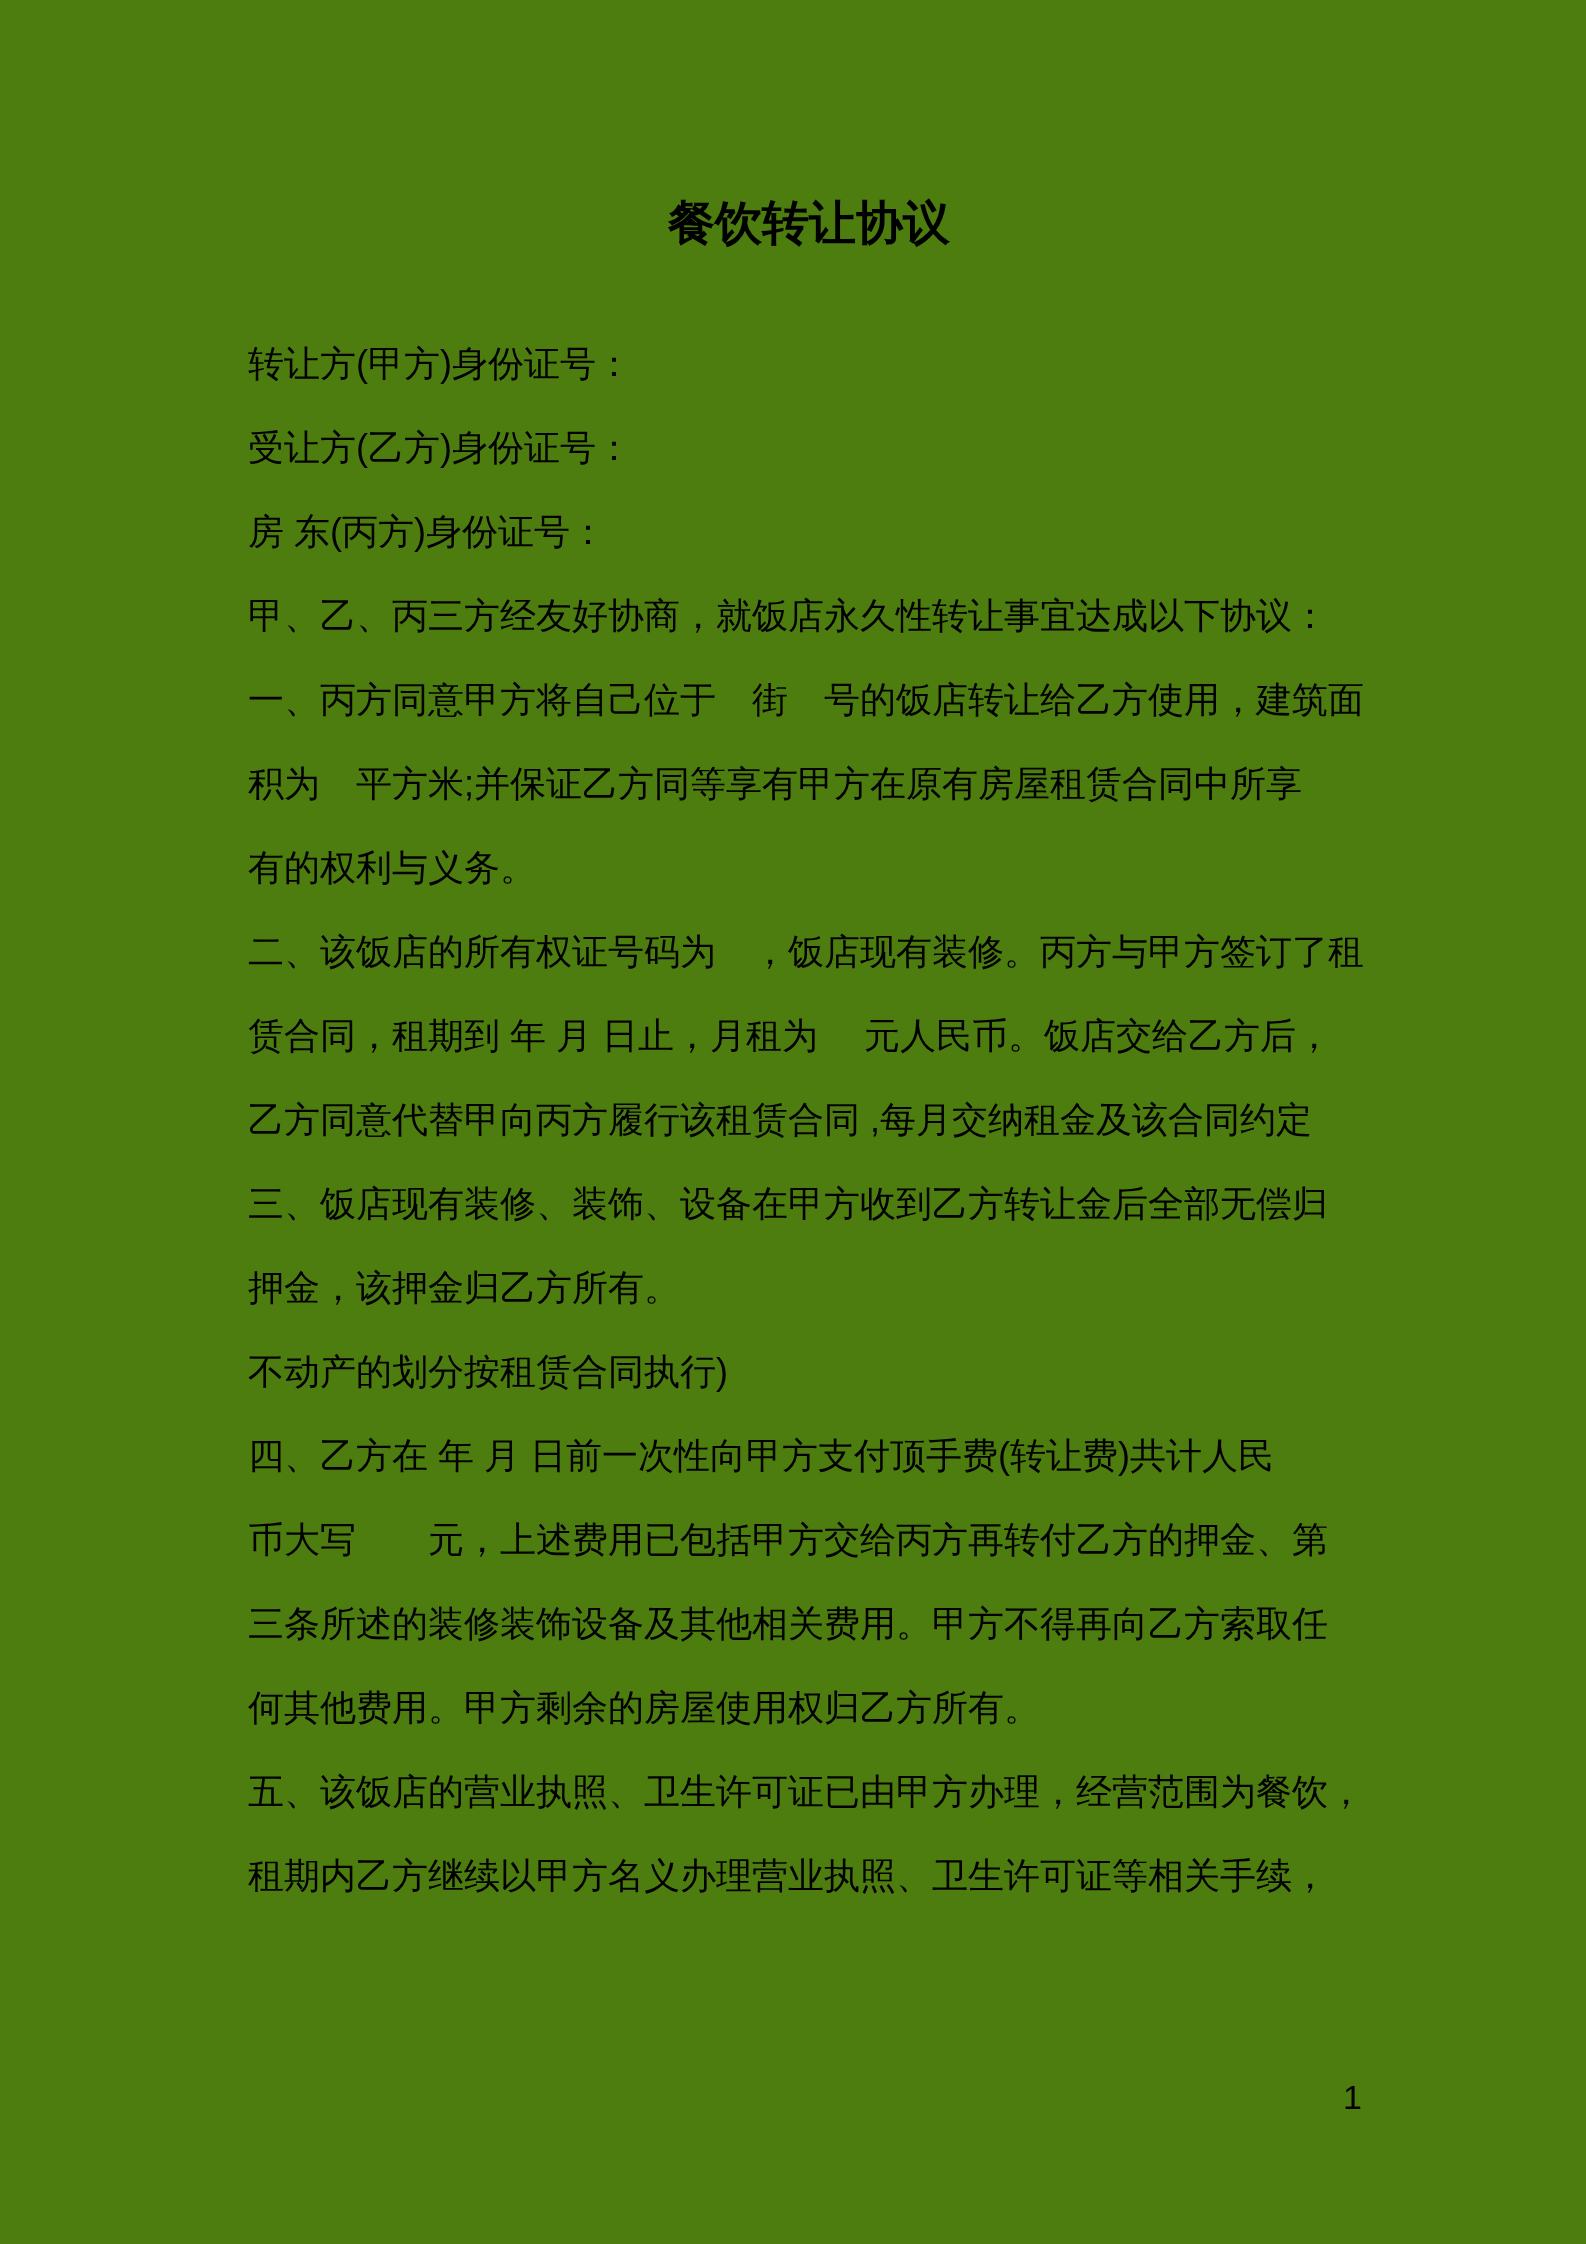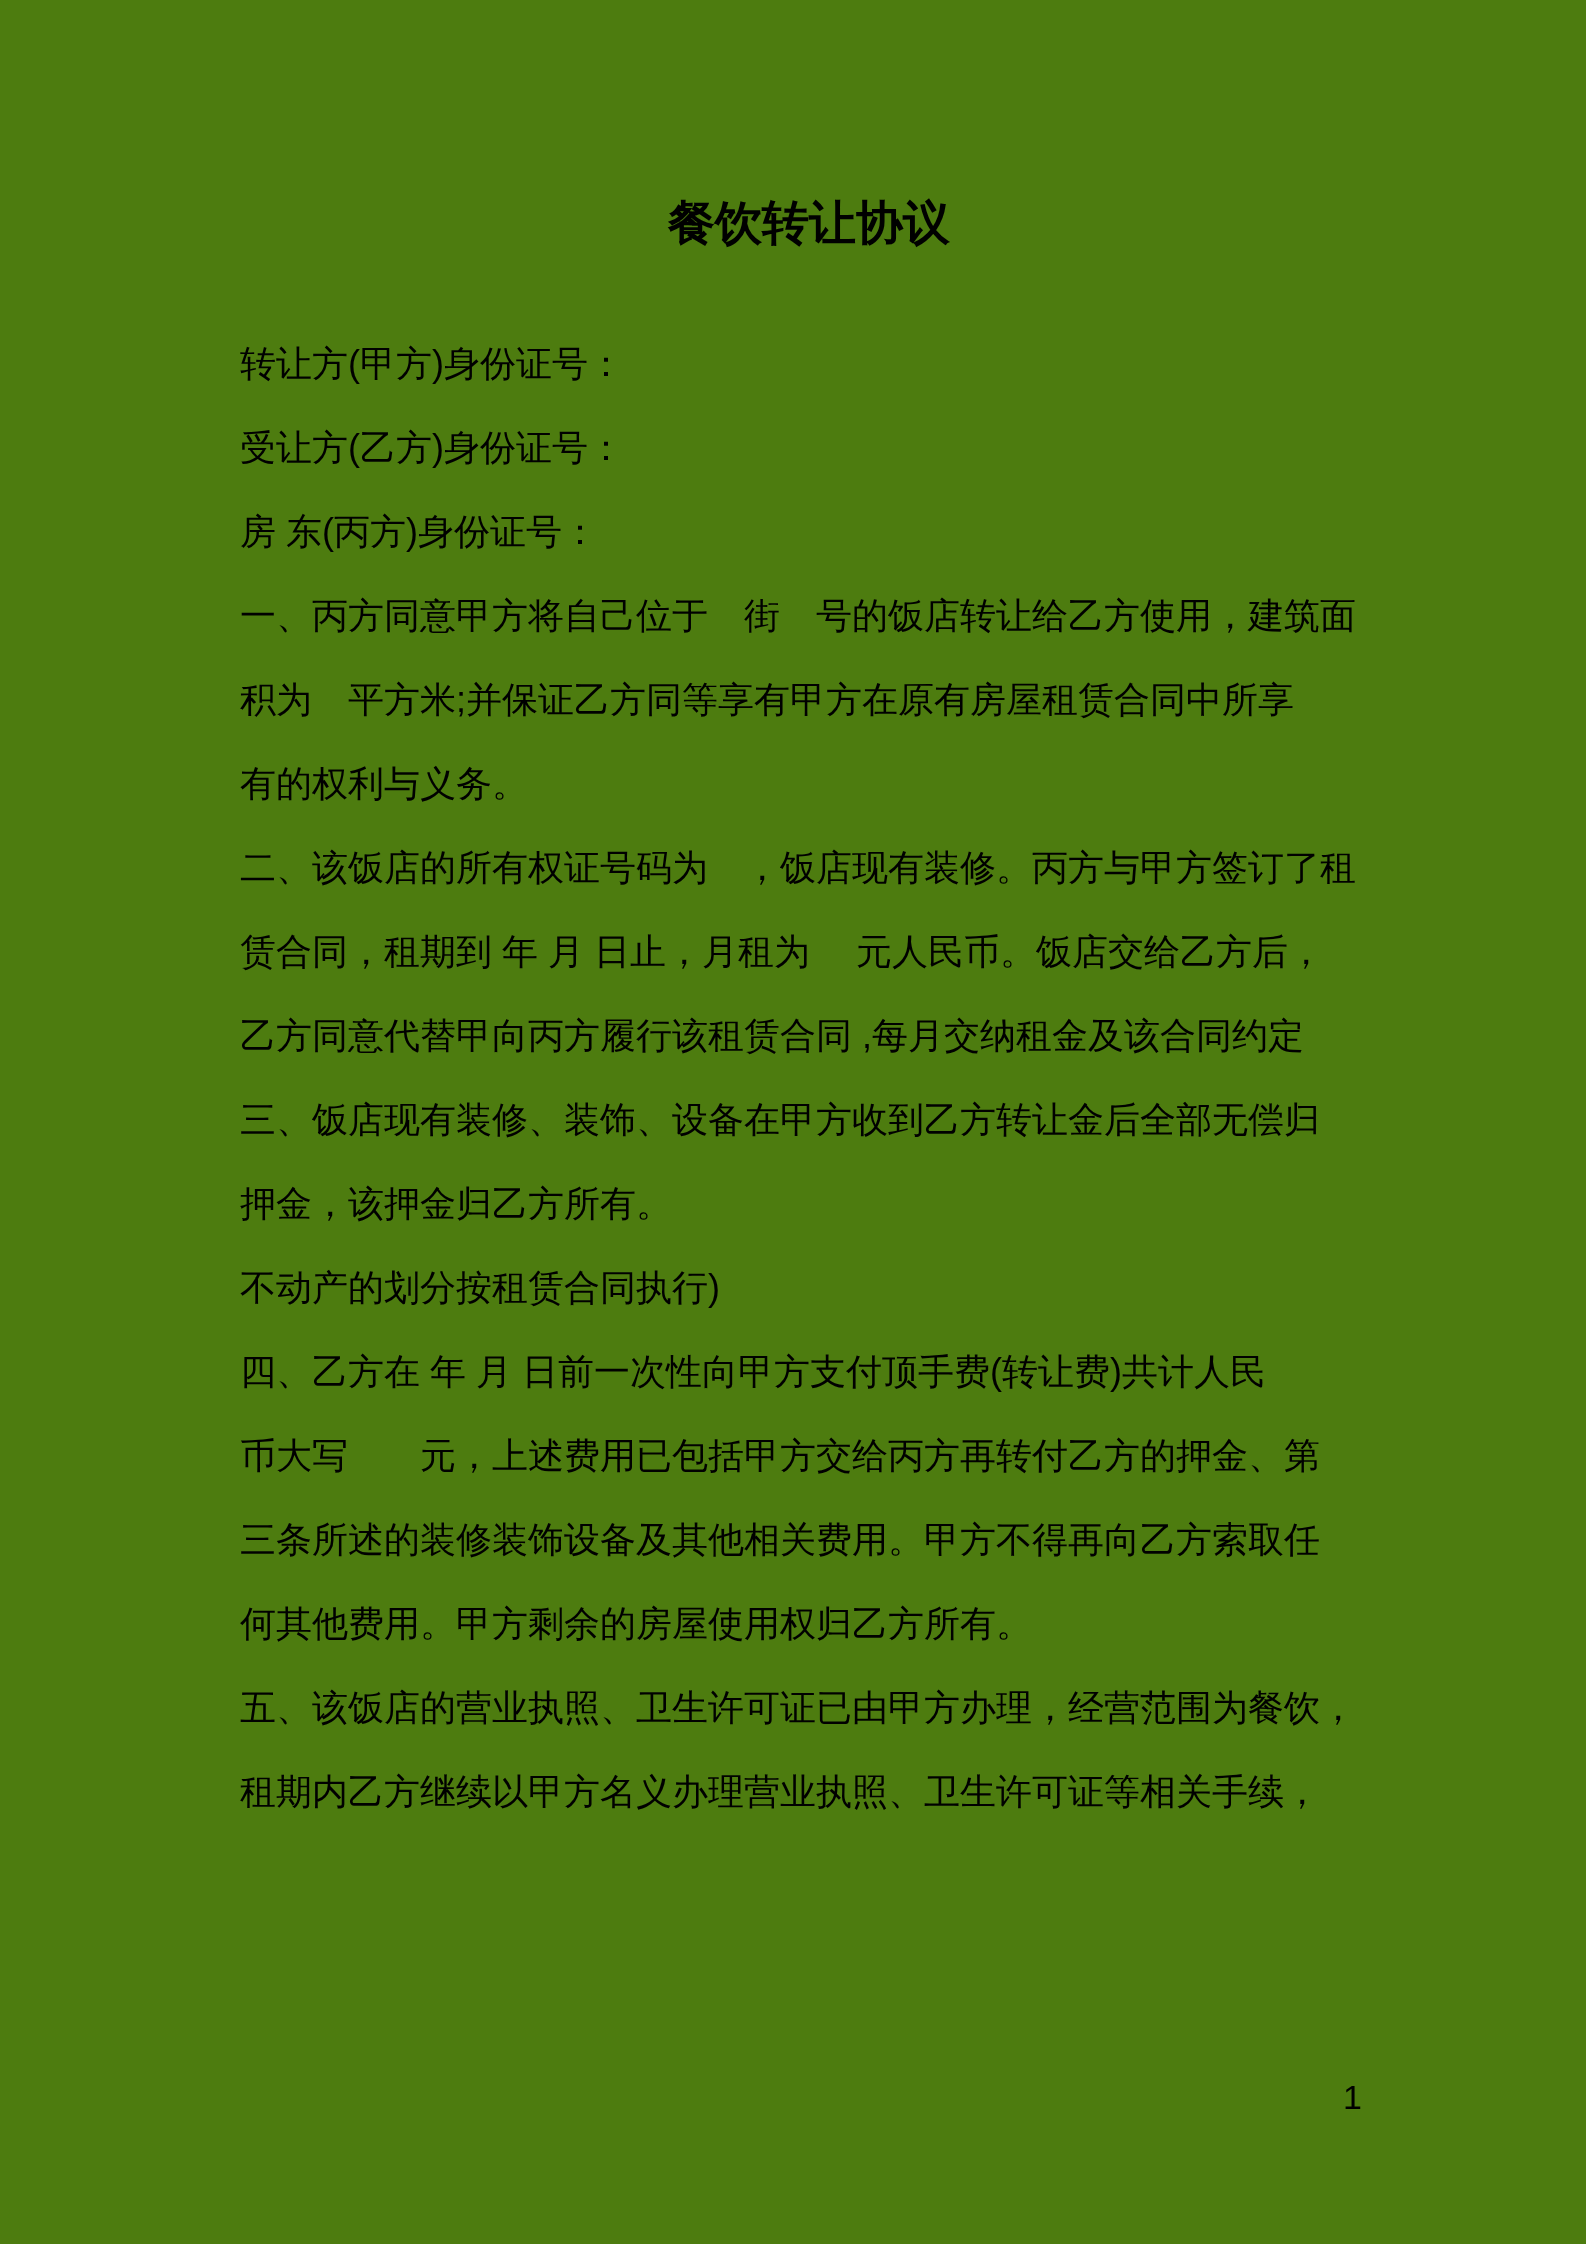--- a/index.html
+++ b/index.html
@@ -25,21 +25,21 @@
     text-align: center;
     font-size: 47px;
     font-weight: 700;
     letter-spacing: 0px;
     white-space: pre;
     color: #000000;
   }
   .doc-body {
     position: absolute;
     top: 322px;
-    left: 240px;
+    left: 248px;
     width: 1140px;
   }
   .doc-line {
     height: 84px;
     line-height: 84px;
     font-size: 36px;
     font-weight: 400;
     white-space: pre;
     color: #000000;
   }
@@ -58,20 +58,21 @@
 <body>
 
 <div class="page">
 
   <div class="doc-title">餐饮转让协议</div>
 
   <div class="doc-body">
     <div class="doc-line">转让方(甲方)身份证号：</div>
     <div class="doc-line">受让方(乙方)身份证号：</div>
     <div class="doc-line">房 东(丙方)身份证号：</div>
+    <div class="doc-line">甲、乙、丙三方经友好协商，就饭店永久性转让事宜达成以下协议：</div>
     <div class="doc-line">一、丙方同意甲方将自己位于　街　号的饭店转让给乙方使用，建筑面</div>
     <div class="doc-line">积为　平方米;并保证乙方同等享有甲方在原有房屋租赁合同中所享</div>
     <div class="doc-line">有的权利与义务。</div>
     <div class="doc-line">二、该饭店的所有权证号码为　，饭店现有装修。丙方与甲方签订了租</div>
     <div class="doc-line">赁合同，租期到 年 月 日止，月租为　 元人民币。饭店交给乙方后，</div>
     <div class="doc-line">乙方同意代替甲向丙方履行该租赁合同 ,每月交纳租金及该合同约定</div>
     <div class="doc-line">三、饭店现有装修、装饰、设备在甲方收到乙方转让金后全部无偿归</div>
     <div class="doc-line">押金，该押金归乙方所有。</div>
     <div class="doc-line">不动产的划分按租赁合同执行)</div>
     <div class="doc-line">四、乙方在 年 月 日前一次性向甲方支付顶手费(转让费)共计人民</div>

